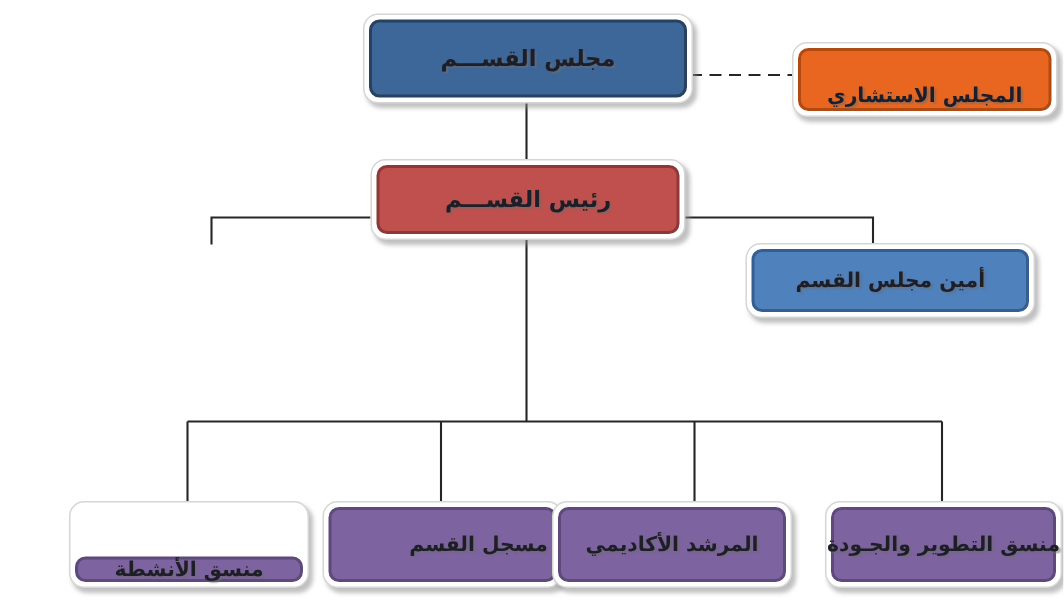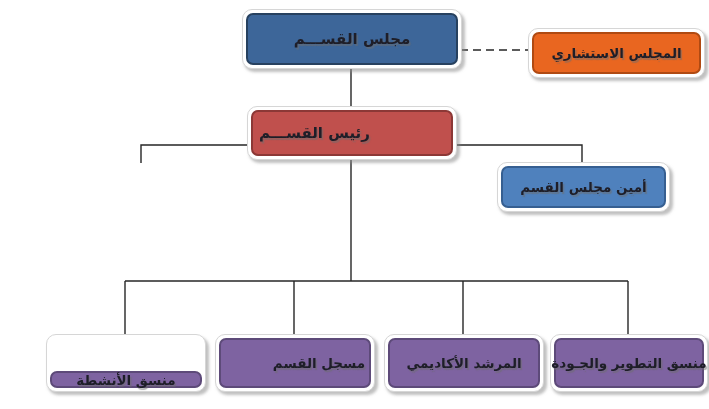--- a/index.html
+++ b/index.html
@@ -55,51 +55,51 @@
     <path d="M628 281 V335"></path>
   </svg>
 
   <div class="node lg" style="left: 242px; top: 9px; width: 218px; height: 58px;">
     <div class="inner" style="background: rgb(61, 102, 153); border-color: rgb(39, 65, 95); justify-content: center;">
       <span class="label">مجلس القســـم</span>
     </div>
   </div>
 
   <div class="node" style="left: 528px; top: 28px; width: 175px; height: 48px;">
-    <div class="inner" style="background: rgb(233, 102, 32); border-color: rgb(176, 74, 18);">
+    <div class="inner" style="background: rgb(233, 102, 32); border-color: rgb(176, 74, 18); align-items: flex-end;">
       <span class="label">المجلس الاستشاري</span>
     </div>
   </div>
 
   <div class="node lg" style="left: 247px; top: 106px; width: 208px; height: 52px;">
-    <div class="inner" style="background: rgb(192, 80, 77); border-color: rgb(140, 56, 54); justify-content: flex-end;">
+    <div class="inner" style="background: rgb(192, 80, 77); border-color: rgb(140, 56, 54);">
       <span class="label">رئيس القســـم</span>
     </div>
   </div>
 
 
-  <div class="node" style="left: 497px; top: 162px; width: 171px; height: 48px;">
+  <div class="node" style="left: 497px; top: 162px; width: 171px; height: 48px; padding-left: 20px;">
     <div class="inner" style="background: rgb(79, 129, 189); border-color: rgb(54, 95, 145);">
       <span class="label">أمين مجلس القسم</span>
     </div>
   </div>
 
   <div class="node" style="left: 46px; top: 334px; width: 158px; height: 56px;">
     <div class="inner" style="background: rgb(126, 99, 161); border-color: rgb(93, 74, 121); margin-top: 33px;">
       <span class="label">منسق الأنشطة</span>
     </div>
   </div>
 
   <div class="node" style="left: 215px; top: 334px; width: 158px; height: 56px;">
     <div class="inner" style="background: rgb(126, 99, 161); border-color: rgb(93, 74, 121); padding-left: 48px;">
       <span class="label">مسجل القسم</span>
     </div>
   </div>
 
-  <div class="node" style="left: 384px; top: 334px; width: 158px; height: 56px; text-align: center;">
+  <div class="node" style="left: 368px; top: 334px; width: 158px; height: 56px; text-align: center;">
     <div class="inner" style="background: rgb(126, 99, 161); border-color: rgb(93, 74, 121);">
       <span class="label">المرشد الأكاديمي</span>
     </div>
   </div>
 
   <div class="node" style="left: 550px; top: 334px; width: 156px; height: 56px;">
     <div class="inner" style="background: rgb(126, 99, 161); border-color: rgb(93, 74, 121);">
       <span class="label">منسق التطوير والجـودة</span>
     </div>
   </div>

